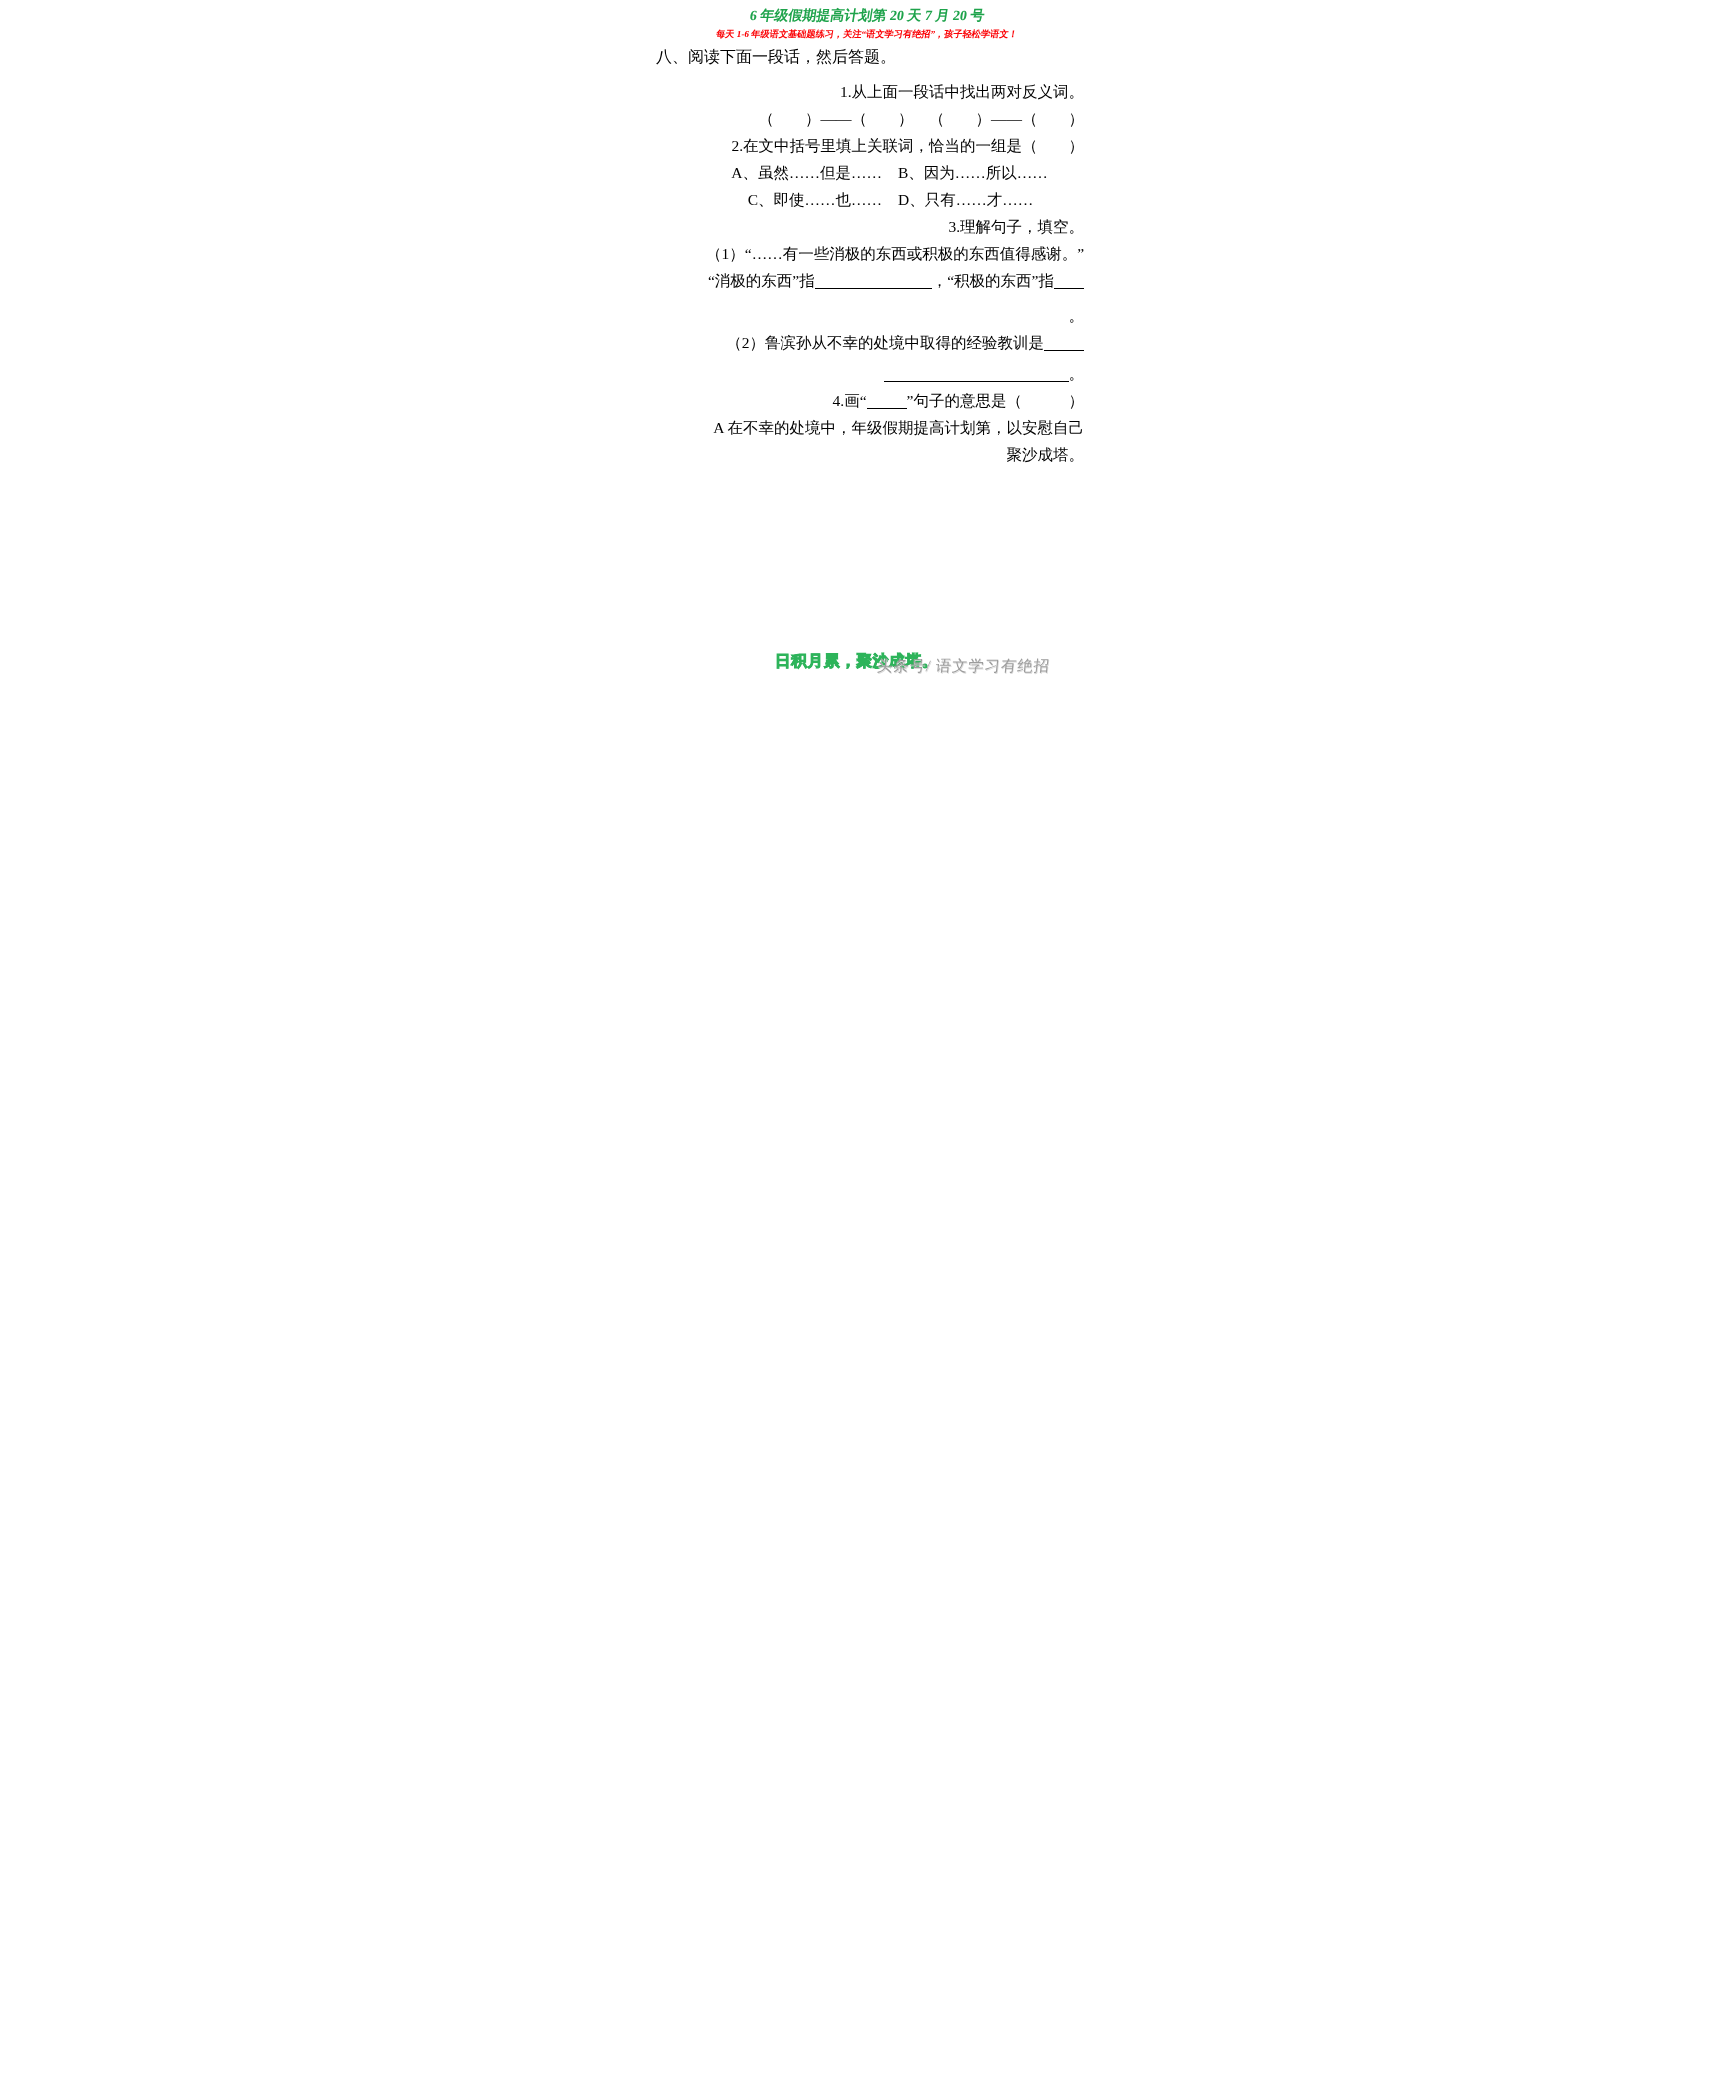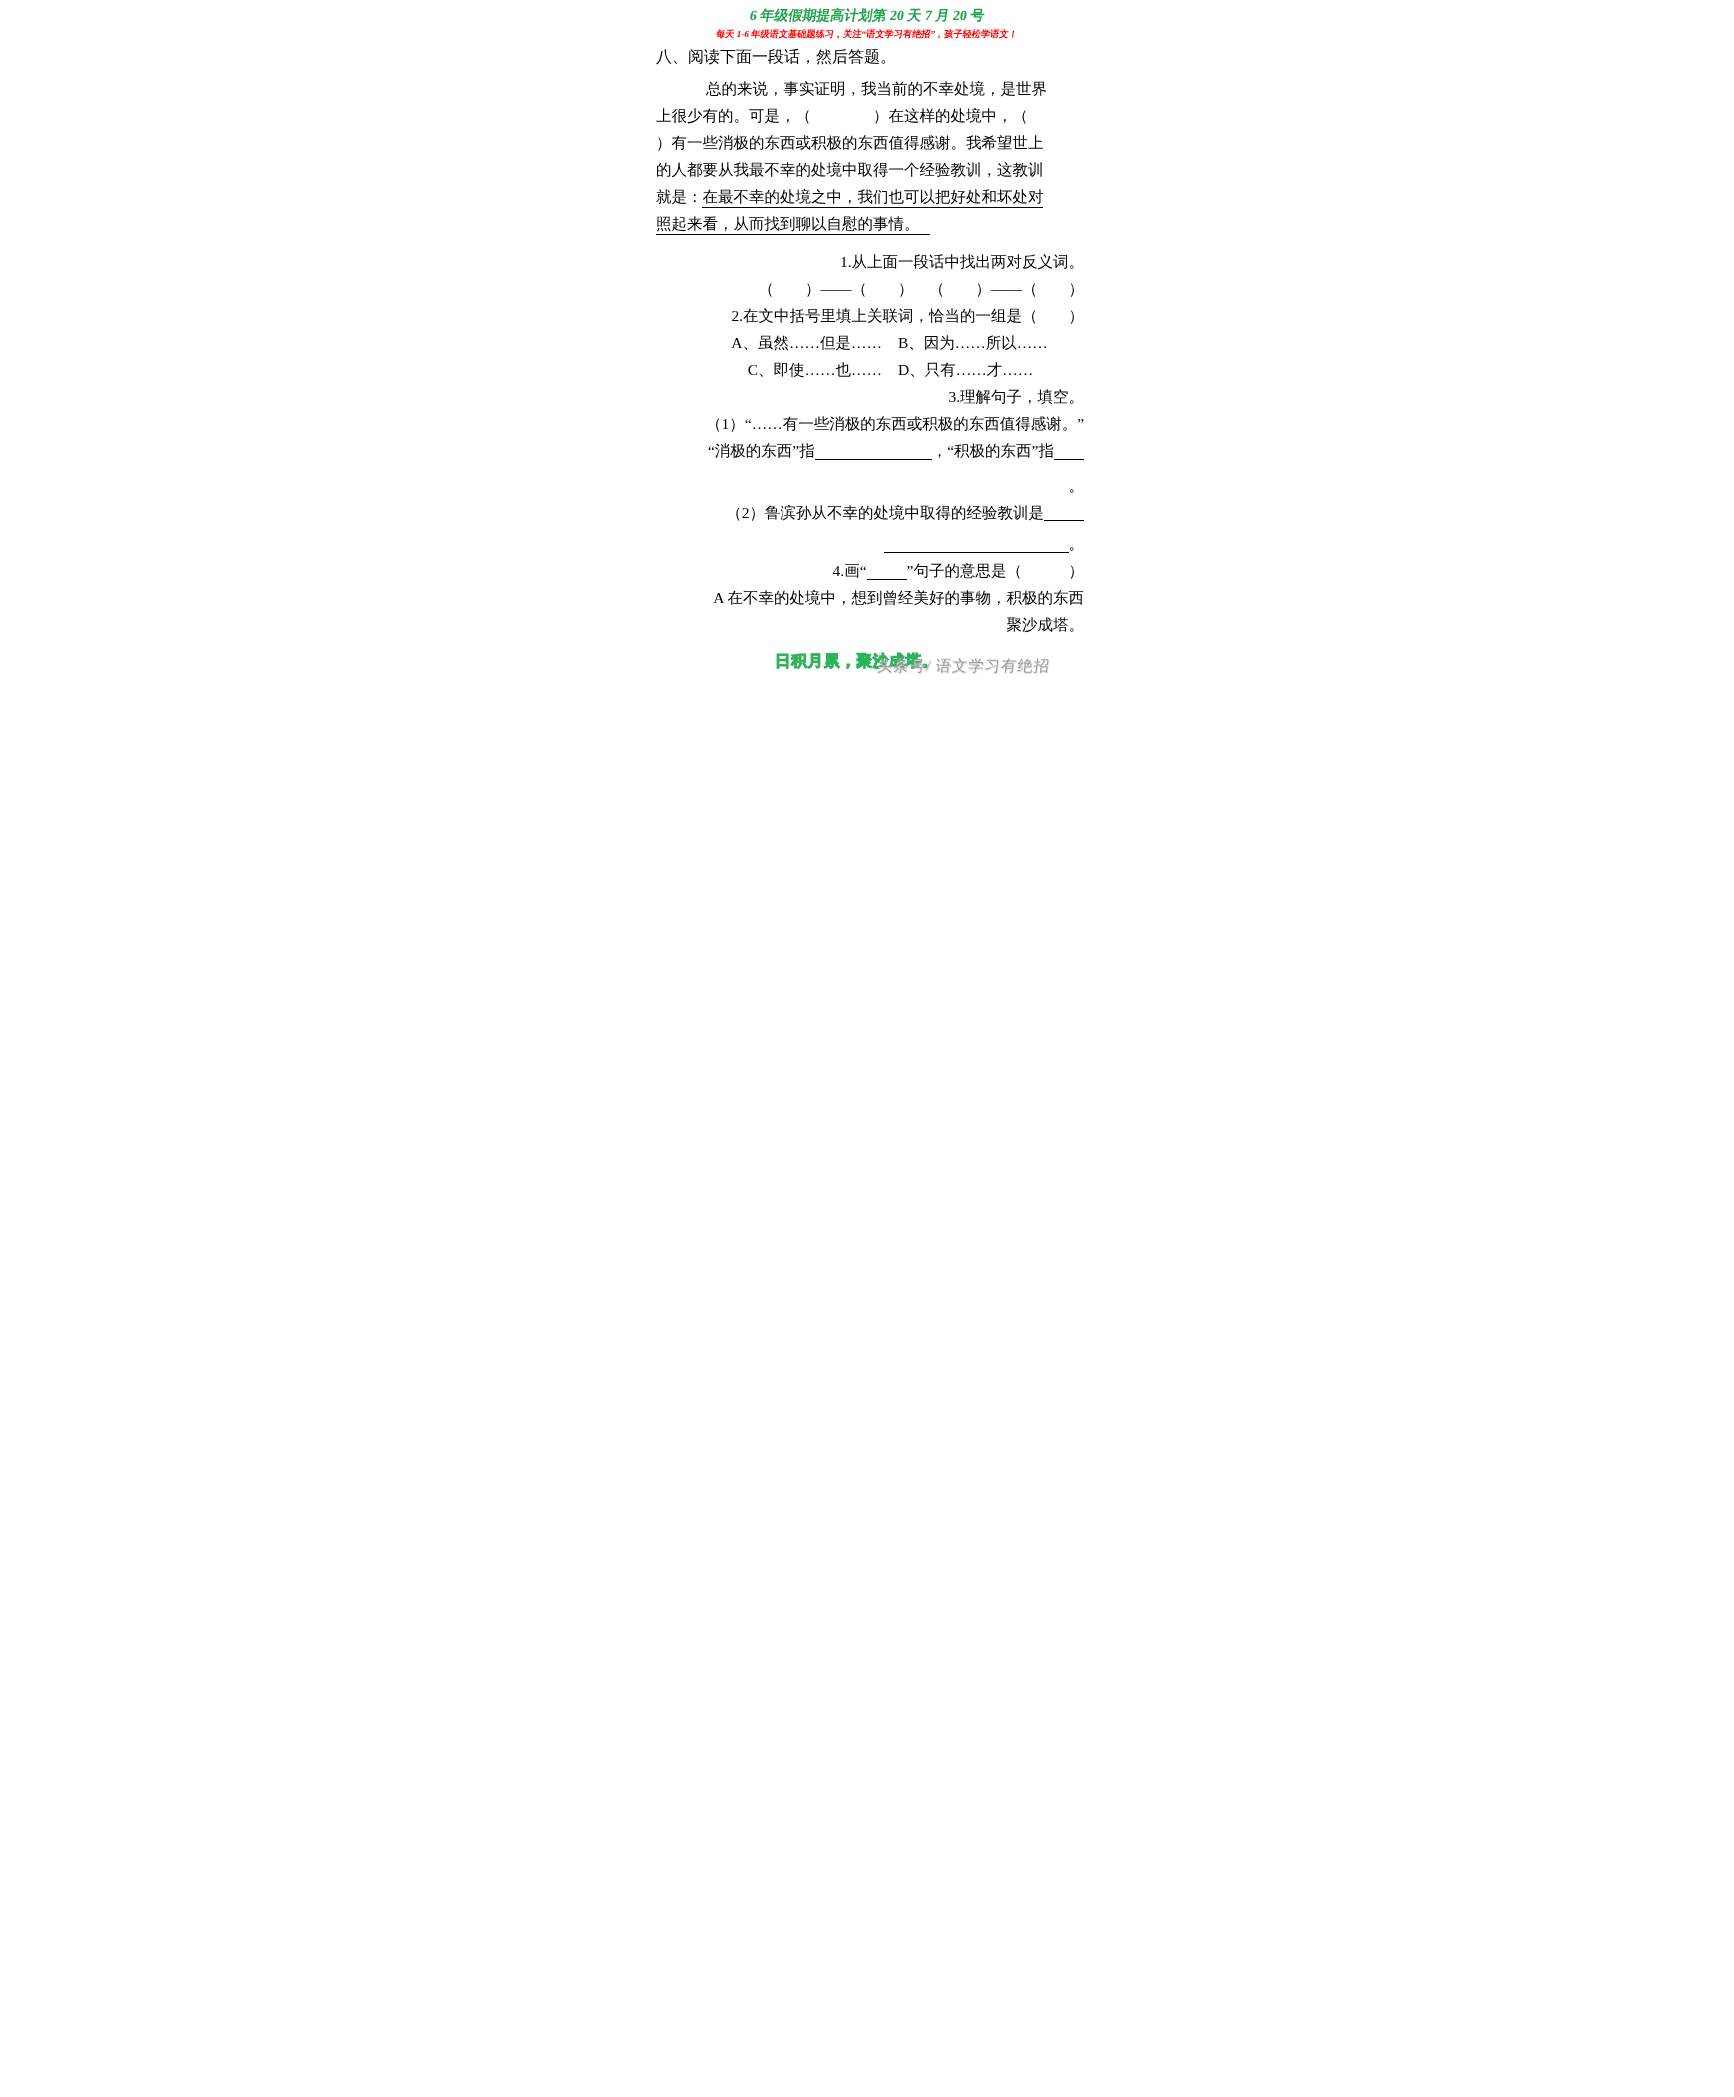--- a/index.html
+++ b/index.html
@@ -58,28 +58,20 @@
   <div class="title">
     <span class="skew">6 年级假期提高计划第 20 天 7 月 20 号</span>
   </div>
 
   <div class="subtitle">
     <span class="skew">每天 1-6 年级语文基础题练习，关注“语文学习有绝招”，孩子轻松学语文！</span>
   </div>
 
   <div class="heading">八、阅读下面一段话，然后答题。</div>
 
-  <div class="para">
-    <div class="pline indent">总的来说，事实证明，我当前的不幸处境，是世界</div>
-    <div class="pline">上很少有的。可是，（　　　　）在这样的处境中，（</div>
-    <div class="pline">）有一些消极的东西或积极的东西值得感谢。我希望世上</div>
-    <div class="pline">的人都要从我最不幸的处境中取得一个经验教训，这教训</div>
-    <div class="pline"><span>就是：</span><span class="ul">在最不幸的处境之中，我们也可以把好处和坏处对</span></div>
-    <div class="pline"><span class="ul ul-ext">照起来看，从而找到聊以自慰的事情。</span></div>
-  </div>
 
   <div class="qs">
 
     <div class="line ml68">1.从上面一段话中找出两对反义词。</div>
 
     <div class="line ml113">（　　）——（　　）　（　　）——（　　）</div>
 
     <div class="line ml68">2.在文中括号里填上关联词，恰当的一组是（　　）</div>
 
     <div class="line optrow">
@@ -99,21 +91,21 @@
     <div class="line ml10"><span>“消极的东西”指</span><span class="blank w280"></span><span>，“积极的东西”指</span><span class="blank w72"></span></div>
 
     <div class="line ml14 mt18">。</div>
 
     <div class="line ml87"><span>（2）鲁滨孙从不幸的处境中取得的经验教训是</span><span class="blank w95"></span></div>
 
     <div class="line ml62 mt10"><span class="blank w440"></span><span>。</span></div>
 
     <div class="line ml68"><span>4.画“</span><span class="blank w95"></span><span>”句子的意思是（　　　）</span></div>
 
-    <div class="line ml68">A 在不幸的处境中，想到曾经美好的事物，积极的东西</div>
+    <div class="line ml68">A 在不幸的处境中，年级假期提高计划第，以安慰自己</div>
 
     <div class="line ml14">聚沙成塔。</div>
 
   </div>
 
   <div class="footer">
     <div class="slogan">日积月累，聚沙成塔。</div>
     <div class="watermark">头条号/ 语文学习有绝招</div>
   </div>
 

